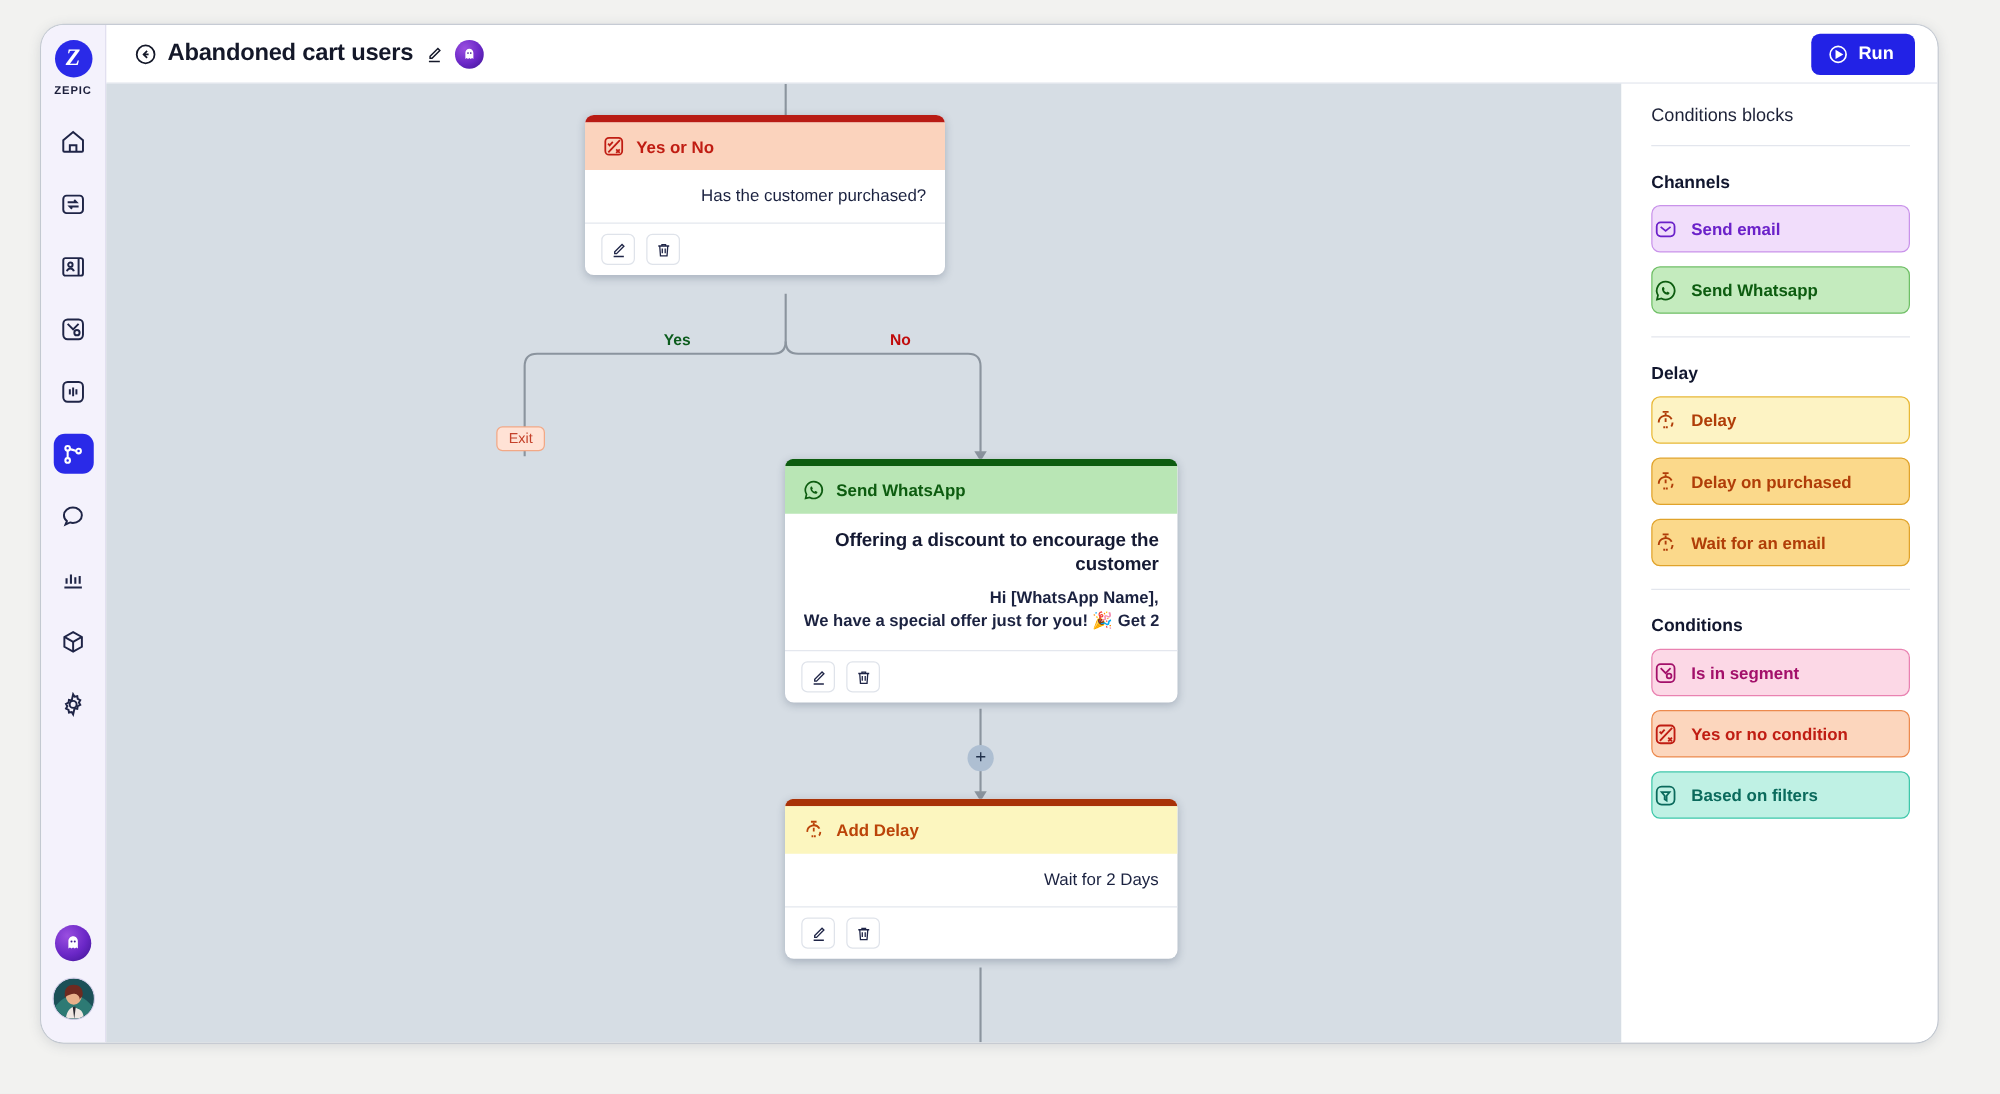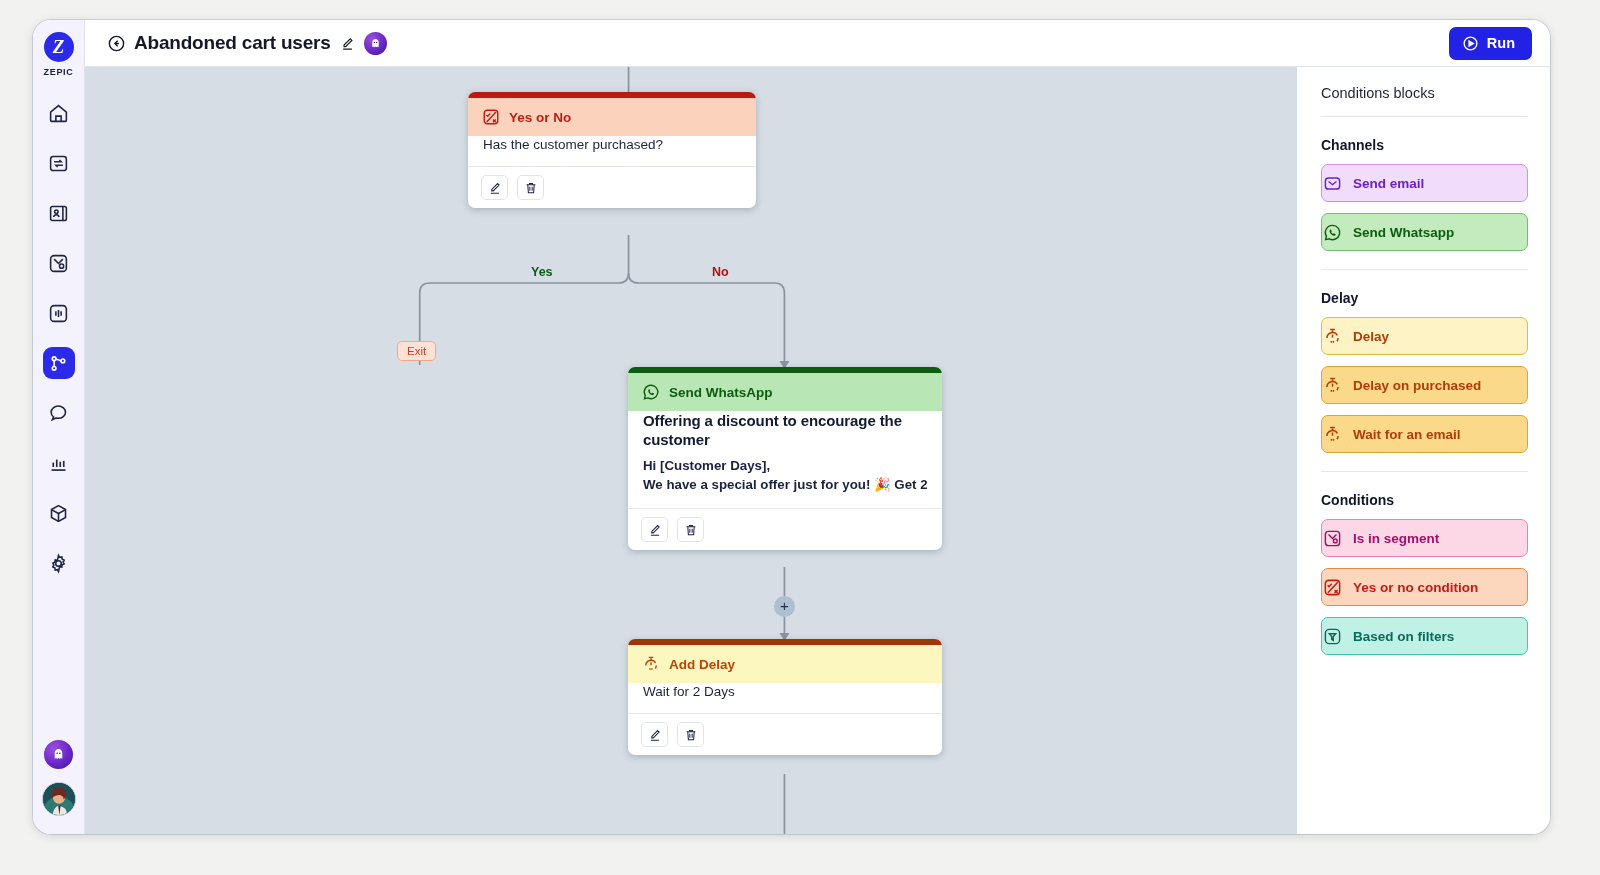--- a/index.html
+++ b/index.html
@@ -123,21 +123,21 @@
     box-shadow: 0 2px 7px rgba(40,55,80,.26);
     overflow: hidden;
   }
   .node-topbar { height: 6px; width: 100%; }
   .node-head {
     display: flex; align-items: center; gap: 9px;
     padding: 10px 14px;
     font-size: 13.5px; font-weight: bold;
   }
   .node-head svg { width: 18px; height: 18px; flex: 0 0 18px; }
-  .node-body { padding: 1px 15px 14px; }
+  .node-body { padding: 13px 15px 14px; text-align: right; }
   .node-body .q-text { font-size: 13.5px; color: #1b2240; }
   .node-title-big {
     font-size: 15px; font-weight: bold; color: #151a33;
     line-height: 1.25; letter-spacing: -.1px;
   }
   .node-sub {
     margin-top: 7px; font-size: 13.3px; color: #1b2240;
     line-height: 1.38; font-weight: bold;
     white-space: nowrap; overflow: hidden;
   }
@@ -407,21 +407,21 @@
           <div class="node-topbar" style="background:#0d5c10;"></div>
           <div class="node-head" style="background:#b9e6b5; color:#0d5c10;">
             <svg viewBox="0 0 24 24" fill="none" stroke="currentColor" stroke-width="1.8">
               <path d="M12 3a9 9 0 0 0-7.7 13.6L3.3 21l4.5-1.1A9 9 0 1 0 12 3z"></path>
               <path d="M9.3 8.3c.4-.1.7 0 .9.4l.7 1.4c.1.3 0 .6-.2.8l-.5.5c.6 1.2 1.5 2 2.6 2.5l.5-.6c.2-.2.5-.3.8-.2l1.4.7c.3.2.5.5.4.9-.2.9-1 1.5-2 1.4-2.8-.3-5.3-2.8-5.6-5.6-.1-1 .5-1.8 1-2.2z" fill="currentColor" stroke="none"></path>
             </svg>
             <span>Send WhatsApp</span>
           </div>
           <div class="node-body">
             <div class="node-title-big">Offering a discount to encourage the customer</div>
-            <div class="node-sub">Hi [Customer Days],</div>
+            <div class="node-sub">Hi [WhatsApp Name],</div>
             <div class="node-sub" style="margin-top:1px;">We have a special offer just for you! 🎉 Get 20%</div>
           </div>
           <div class="node-actions">
             <div class="act-btn">
               <svg viewBox="0 0 24 24" fill="none" stroke="currentColor" stroke-width="1.9">
                 <path d="M16.5 4.5 19 7 9 17H6.5V14.5z"></path>
                   <path d="M5 21h14"></path>
               </svg>
             </div>
             <div class="act-btn">

